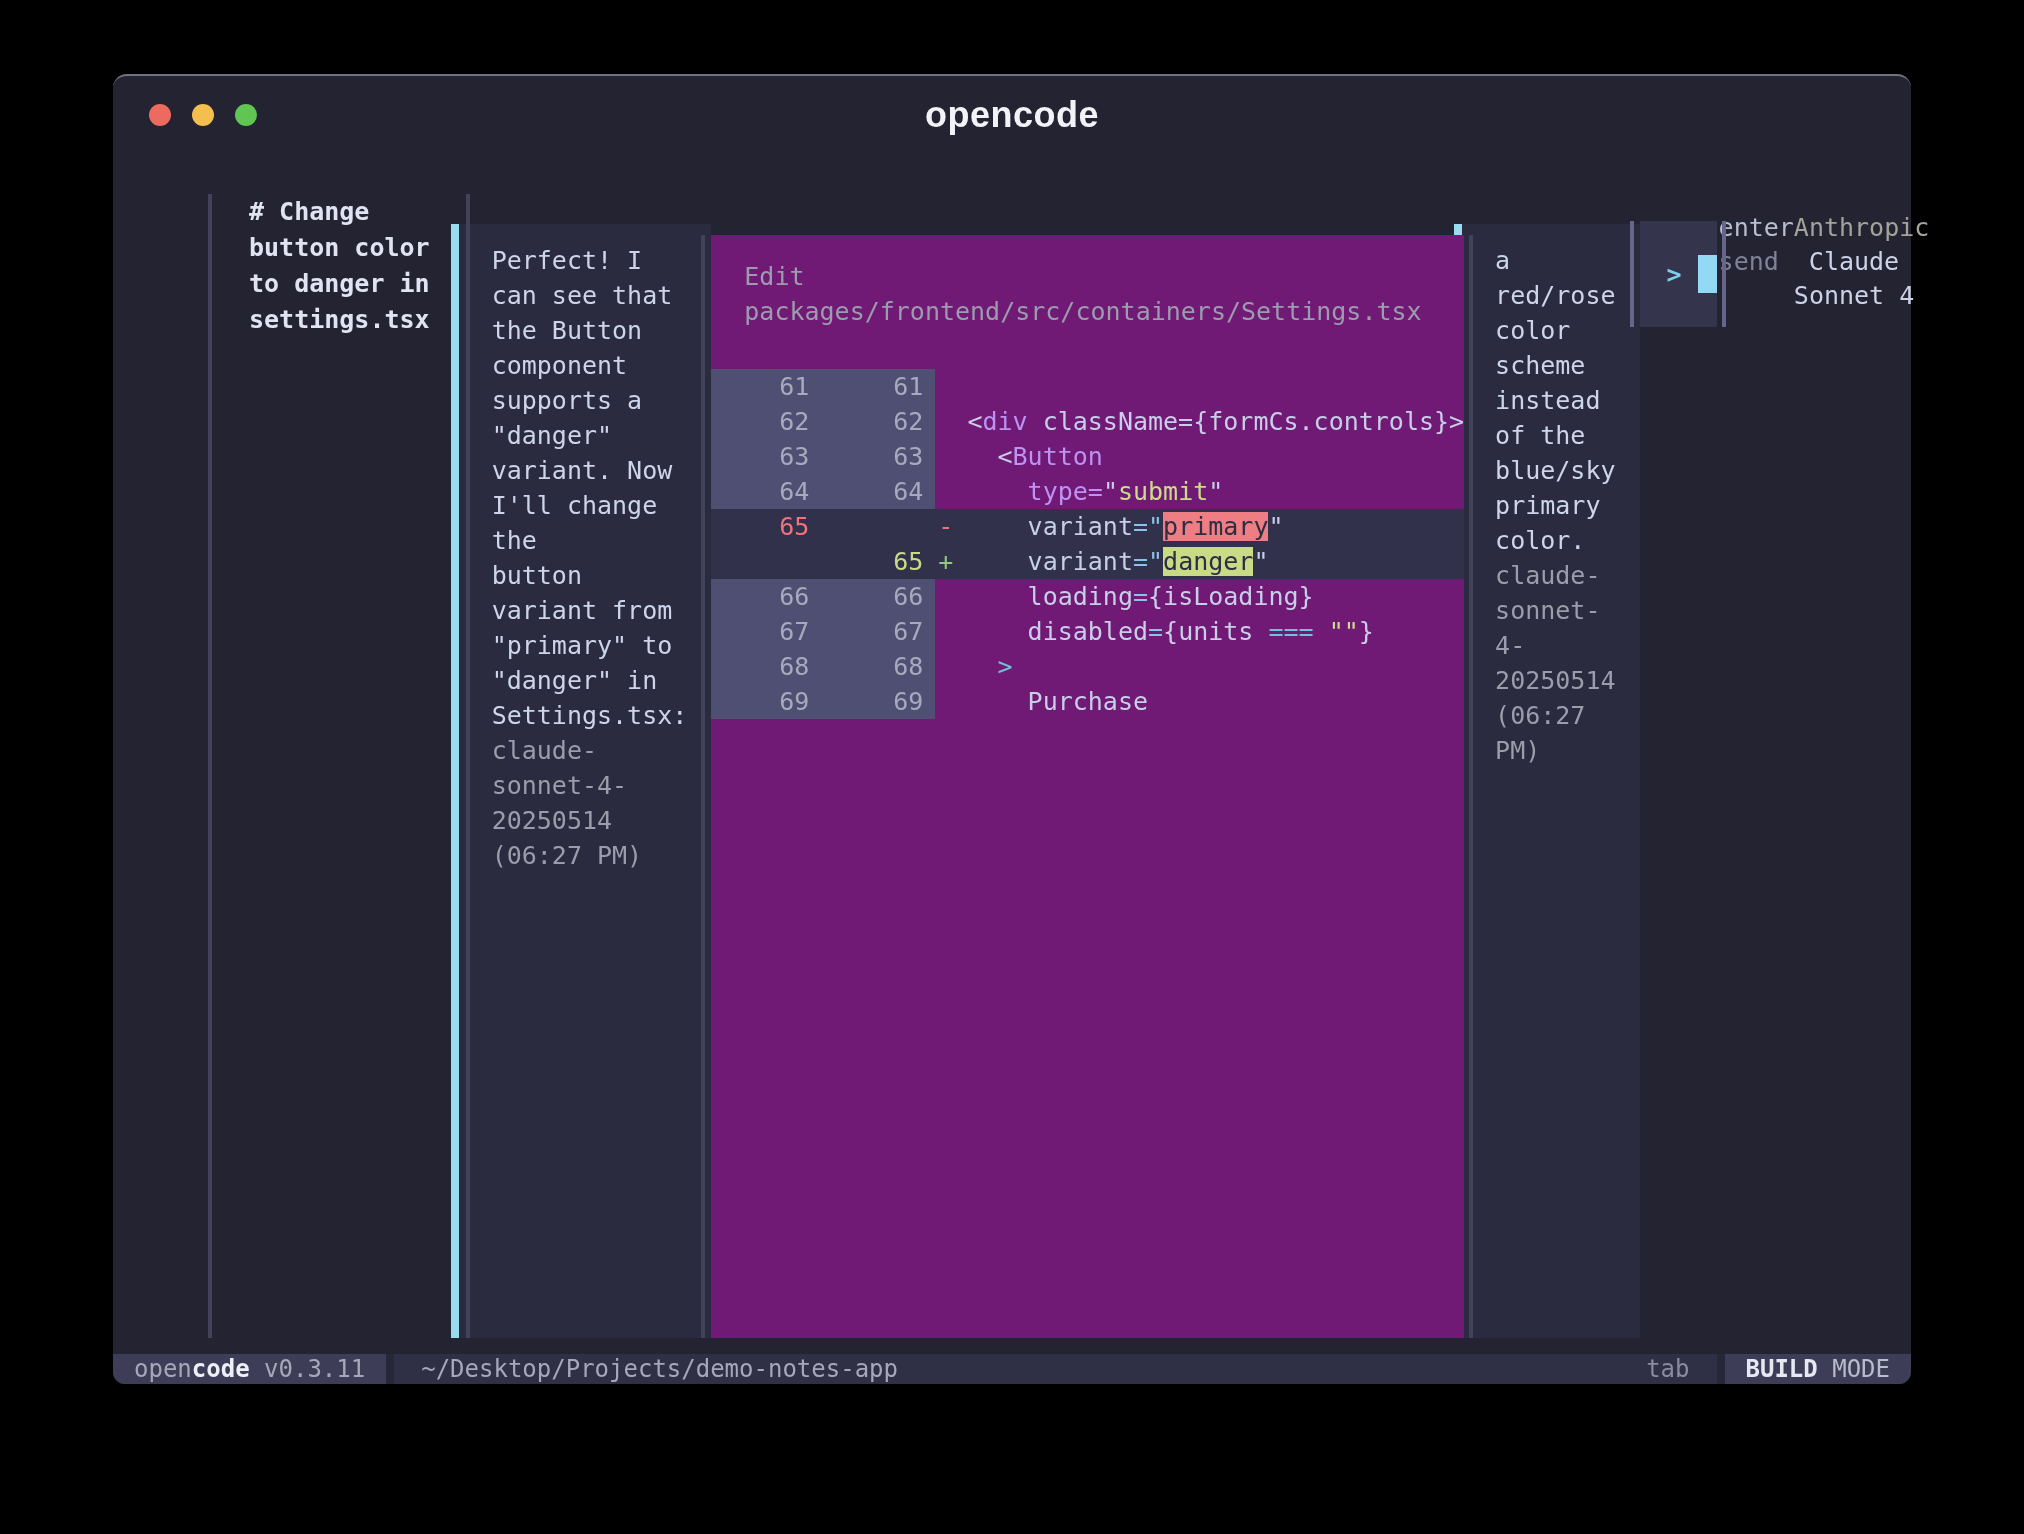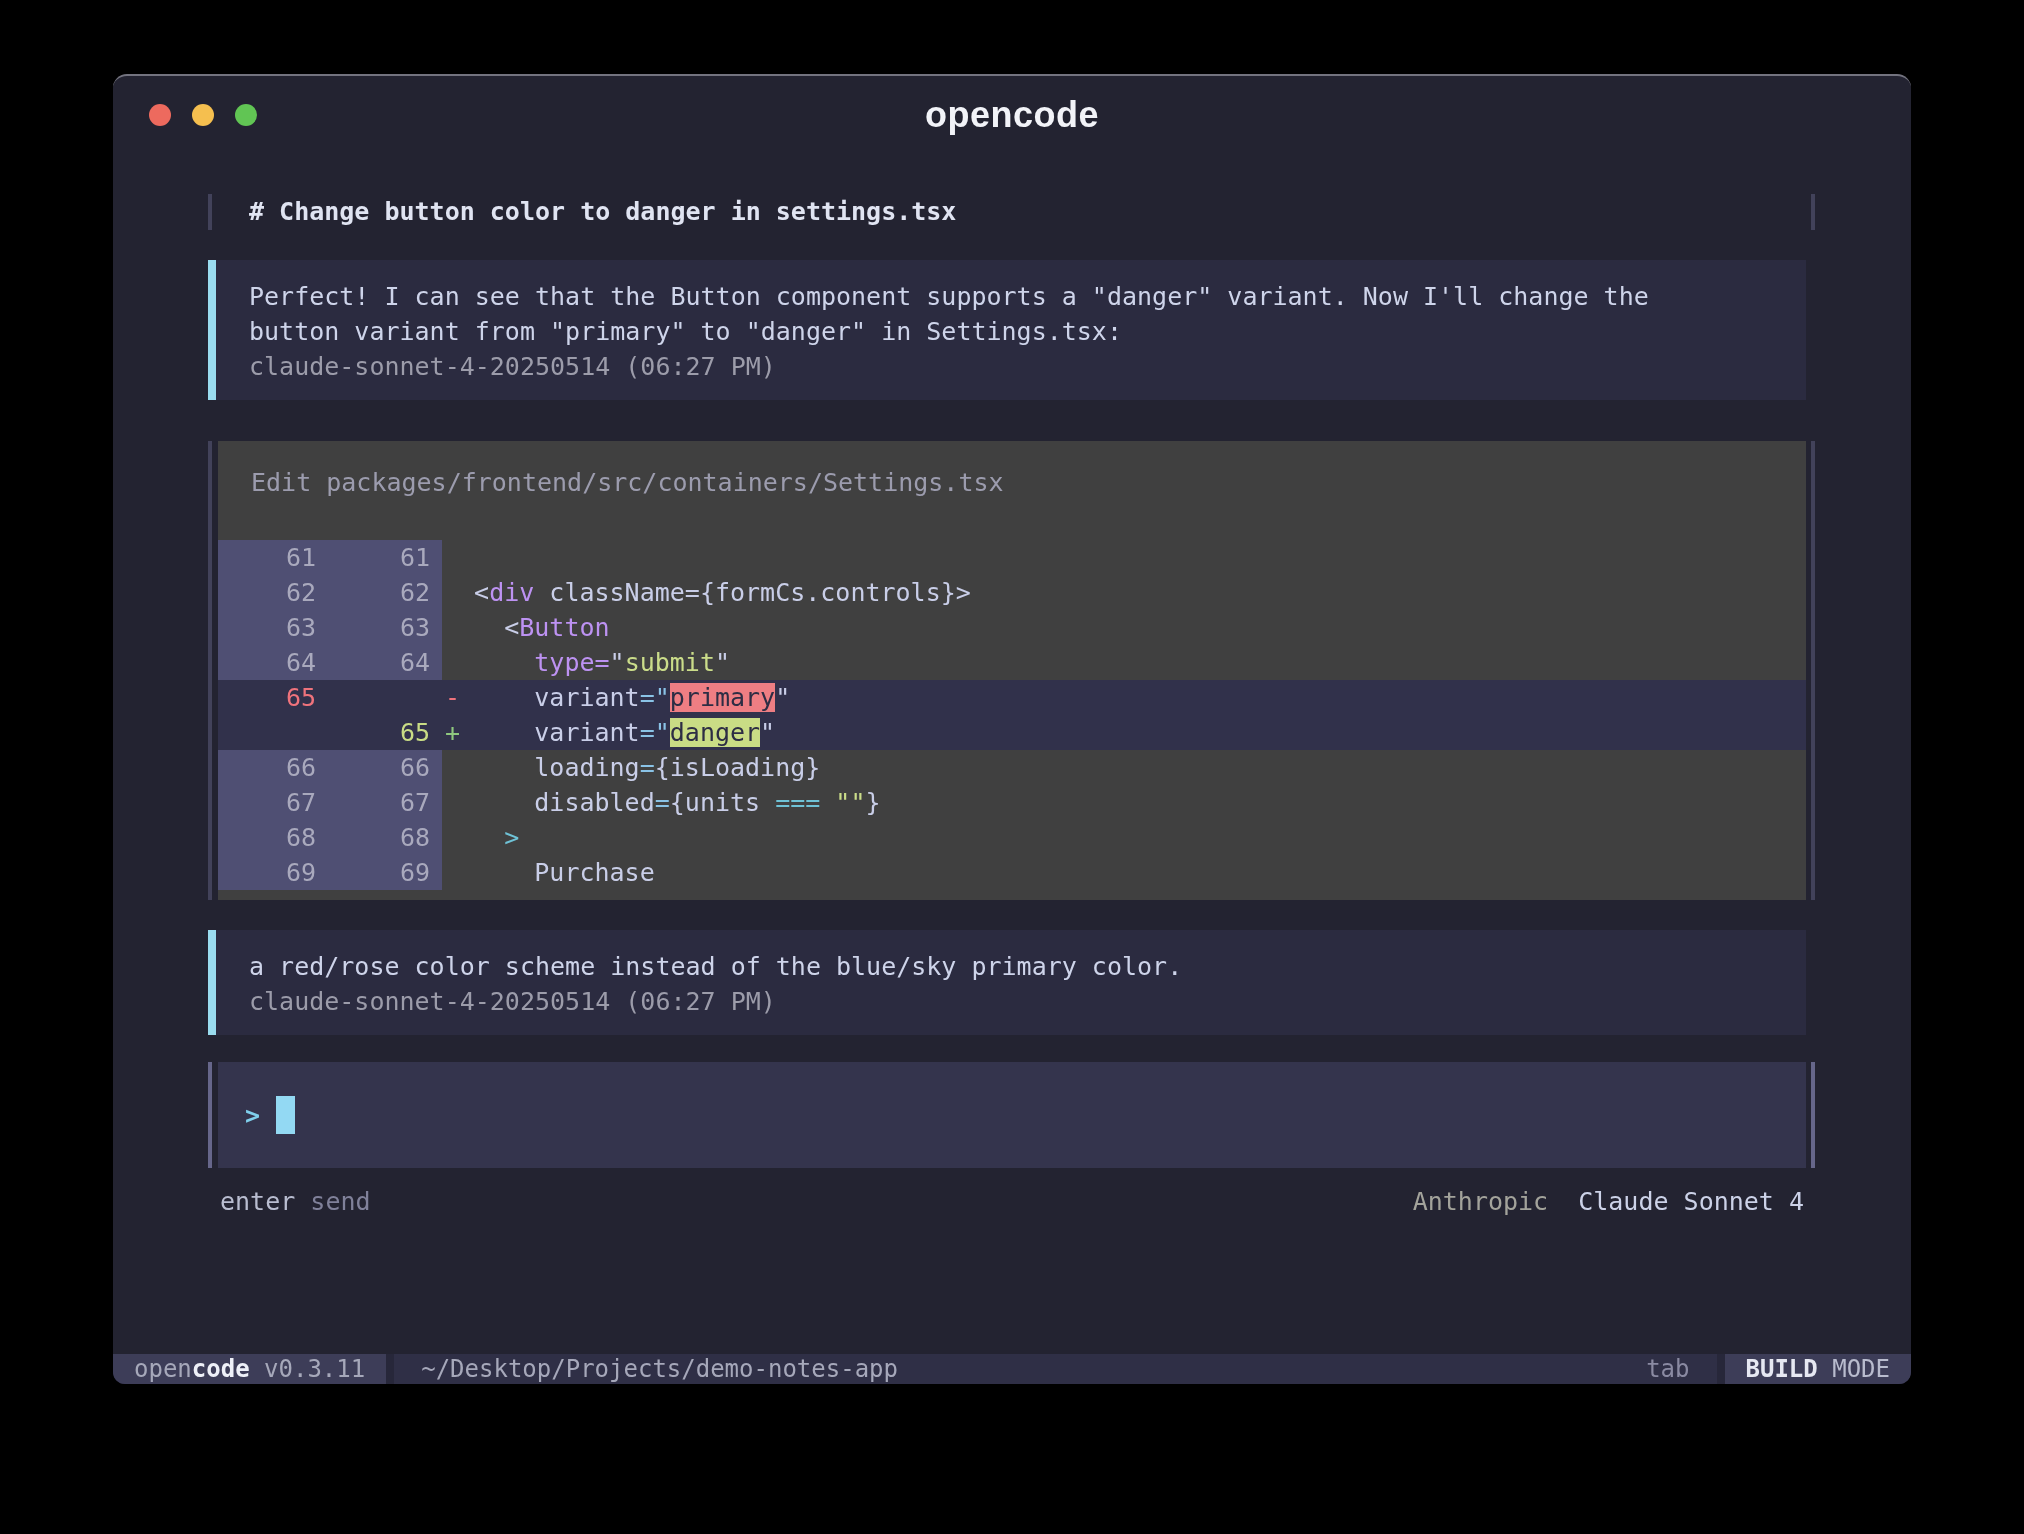--- a/index.html
+++ b/index.html
@@ -21,21 +21,21 @@
   .light.red    { background:#ed6a5e; }
   .light.yellow { background:#f5bf4f; }
   .light.green  { background:#61c554; }
   .win-title {
     position:absolute; left:0; right:0; text-align:center;
     font-family:"Liberation Sans","DejaVu Sans",sans-serif;
     font-weight:700; font-size:36px; color:#f2f3f8; letter-spacing:.5px;
   }
 
   
-  .content { flex:1; display:flex; flex-direction:column; padding:40px 105px 16px; font-size:25px; }
+  .content { flex:1; display:flex; flex-direction:row; padding:40px 105px 16px; font-size:25px; }
 
   .bordered { position:relative; }
   .bordered::before, .bordered::after {
     content:""; position:absolute; top:0; bottom:0; width:4px; background:#42425a;
   }
   .bordered::before { left:-10px; }
   .bordered::after  { right:-9px; }
 
   
   .session-header { line-height:36px; padding:0 31px; }
@@ -46,21 +46,21 @@
 
   
   .msg {
     margin:30px 0 0 -10px; background:#2b2b40;
     border-left:8px solid #9adcef; padding:19px 24px 16px 33px;
     line-height:35px; color:#ced4ea;
   }
   .msg .meta { color:#9c9caa; }
 
   
-  .tool { margin-top:41px; background:#404040; padding:24px 0 10px; }
+  .tool { margin-top:41px; background:#701a75; padding:24px 0 10px; }
   .tool-title { color:#9c9cae; line-height:35px; padding:0 33px; margin-bottom:40px; }
 
   .diff-row { display:flex; height:35px; line-height:35px; }
   .gut { flex:none; width:112px; text-align:right; background:#4f4f73; color:#a9a9bd; }
   .gut.old { padding-right:14px; }
   .gut.new { padding-right:12px; }
   .diff-row.changed { background:#31314b; }
   .diff-row.changed .gut { background:transparent; }
   .gut.removed { color:#ef737c; }
   .gut.added   { color:#c9dc85; }

